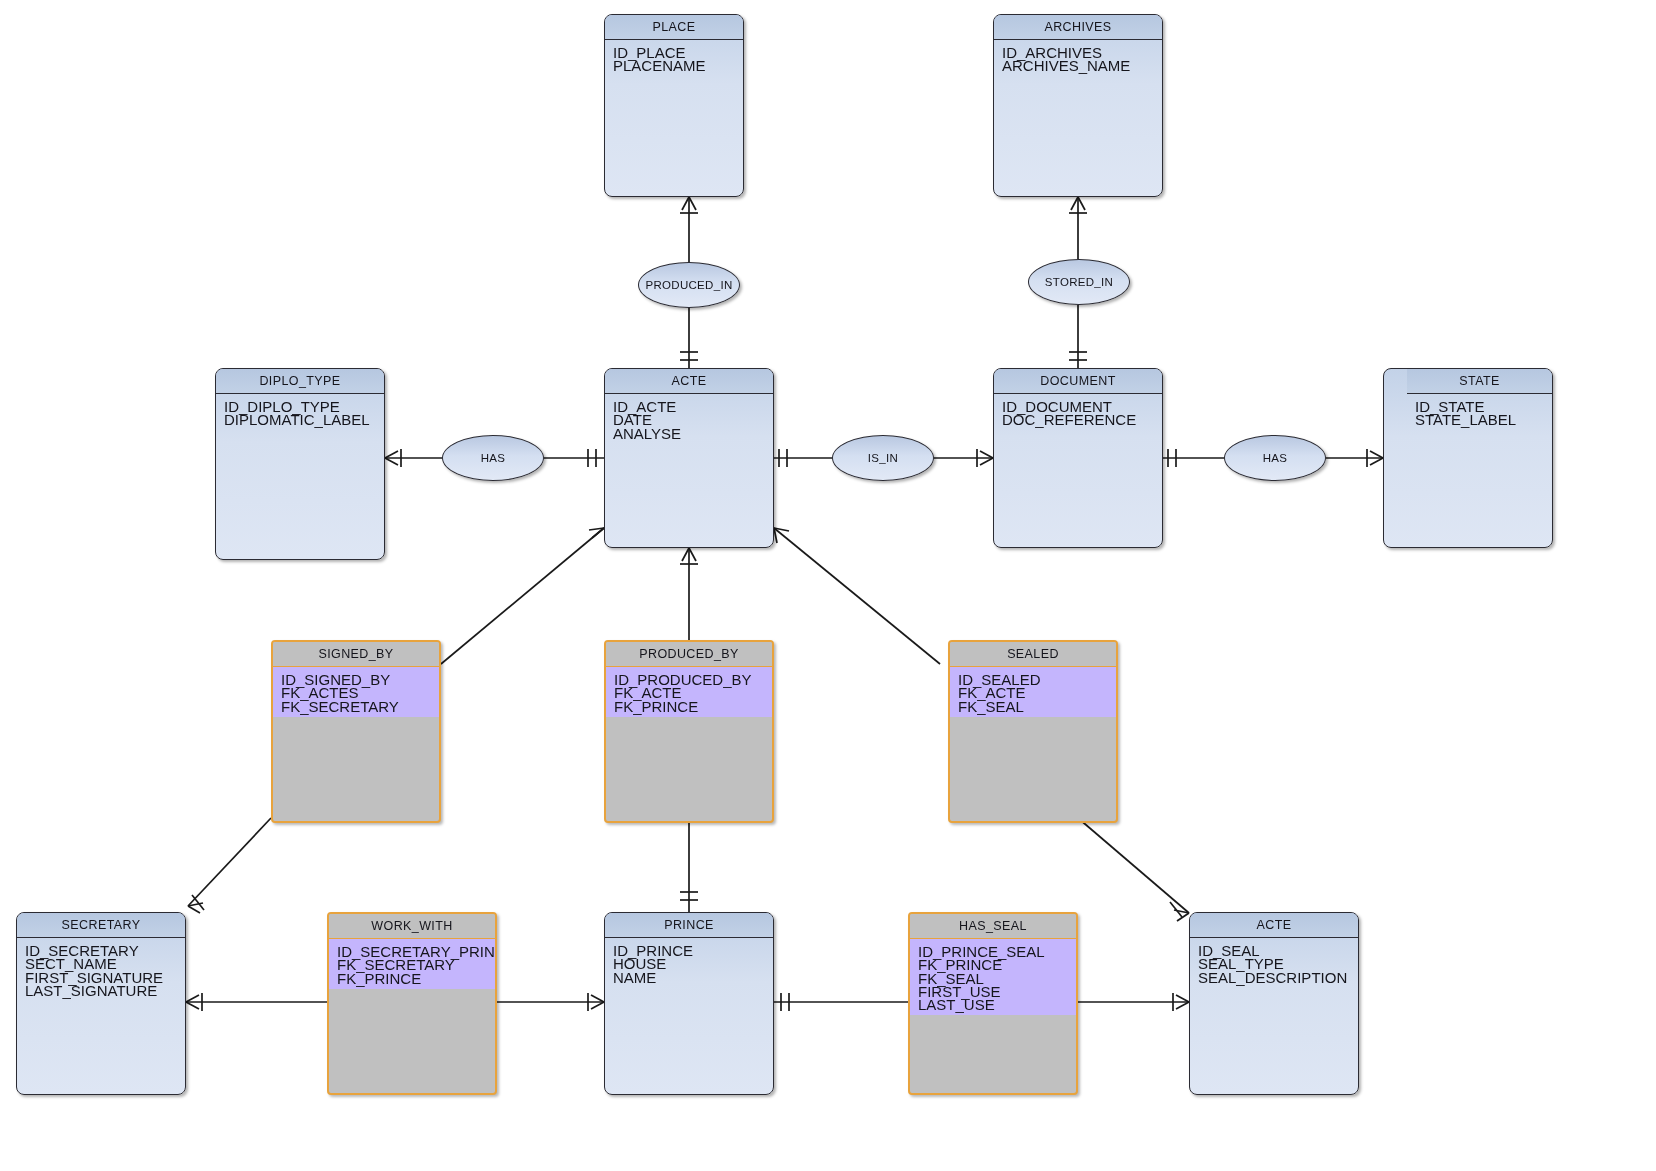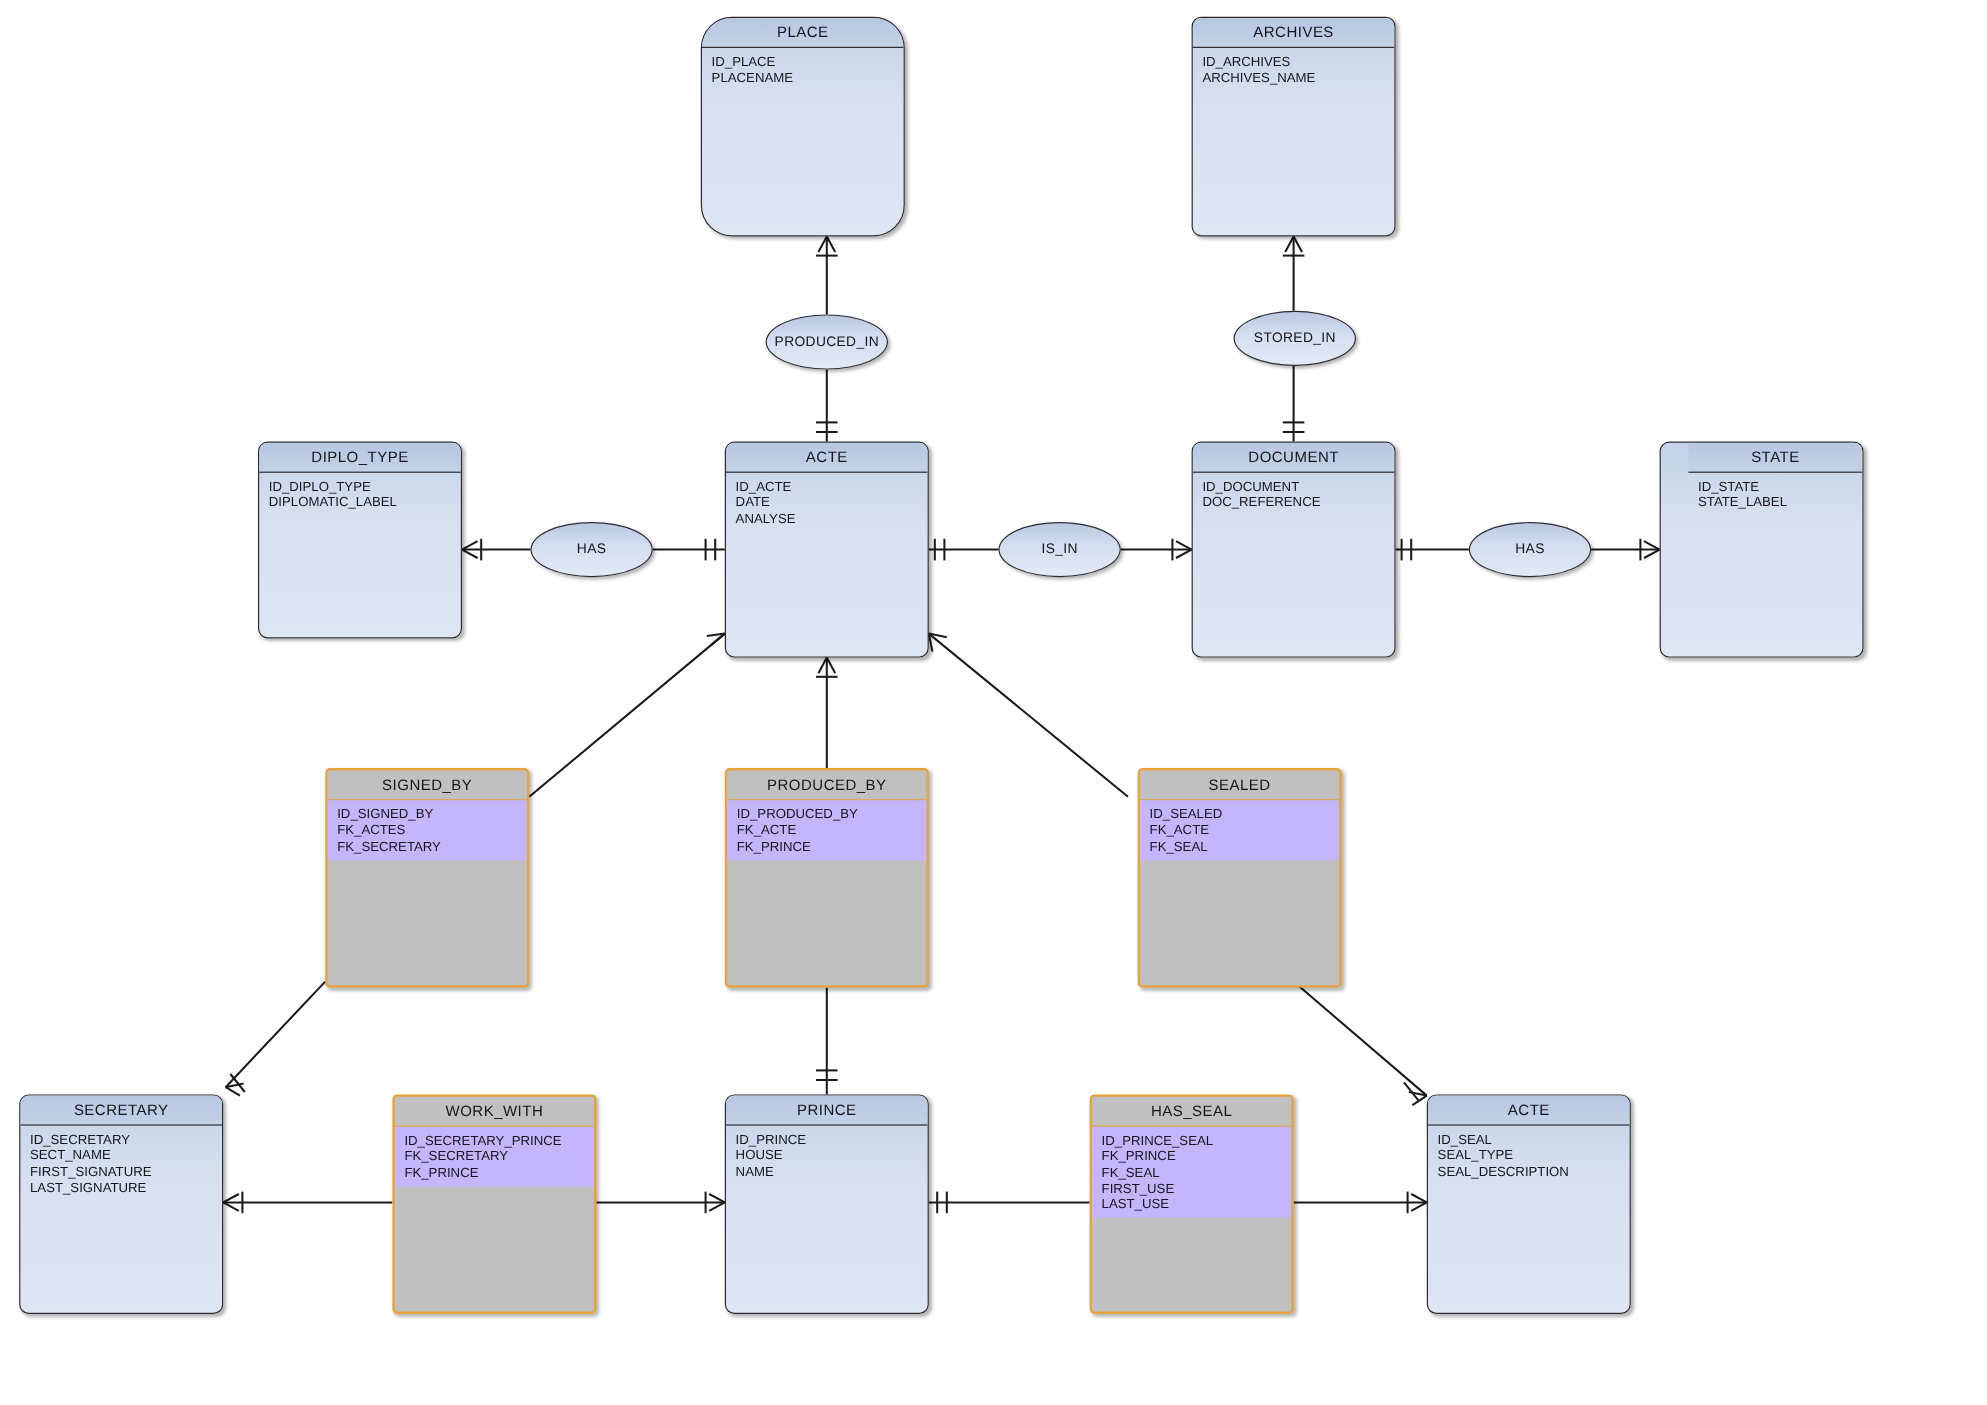--- a/index.html
+++ b/index.html
@@ -40,21 +40,21 @@
     line-height: 24px;
     text-align: center;
     font-size: 12.5px;
     color: #15151c;
     letter-spacing: 0.4px;
     background: linear-gradient(to bottom, #b6c7e0 0%, #c2d1e6 100%);
     border-bottom: 1px solid #2b2b33;
   }
   .entity .ebody {
     padding: 6px 8px 4px 8px;
-    font-size: 11px;
+    font-size: 15px;
     color: #15151c;
     line-height: 13.3px;
   }
   .entity .attr {
     white-space: nowrap;
   }
   
   .entity.assoc {
     border: 2px solid #e8a33d;
     border-radius: 4px;
@@ -221,37 +221,37 @@
       <line x1="1078" y1="1002" x2="1189" y2="1002"></line>
       <g>
         <line x1="1189" y1="1002" x2="1176" y2="995"></line>
         <line x1="1189" y1="1002" x2="1176" y2="1009"></line>
       </g>
       <line x1="1173" y1="993" x2="1173" y2="1011"></line>
 
     </g>
   </svg>
 
-  <div class="entity" style="left:584px; top:14px; width:170px; height:183px;border-radius:26px;">
+  <div class="entity" style="left:604px; top:14px; width:140px; height:183px;">
     <div class="ehead">PLACE</div>
     <div class="ebody">
       <div class="attr">ID_PLACE</div>
       <div class="attr">PLACENAME</div>
     </div>
   </div>
 
   <div class="entity" style="left:993px; top:14px; width:170px; height:183px;">
     <div class="ehead">ARCHIVES</div>
     <div class="ebody">
       <div class="attr">ID_ARCHIVES</div>
       <div class="attr">ARCHIVES_NAME</div>
     </div>
   </div>
 
-  <div class="entity" style="left:215px; top:368px; width:170px; height:164px;">
+  <div class="entity" style="left:215px; top:368px; width:170px; height:192px;">
     <div class="ehead">DIPLO_TYPE</div>
     <div class="ebody">
       <div class="attr">ID_DIPLO_TYPE</div>
       <div class="attr">DIPLOMATIC_LABEL</div>
     </div>
   </div>
 
   <div class="entity" style="left:604px; top:368px; width:170px; height:180px;">
     <div class="ehead">ACTE</div>
     <div class="ebody">

